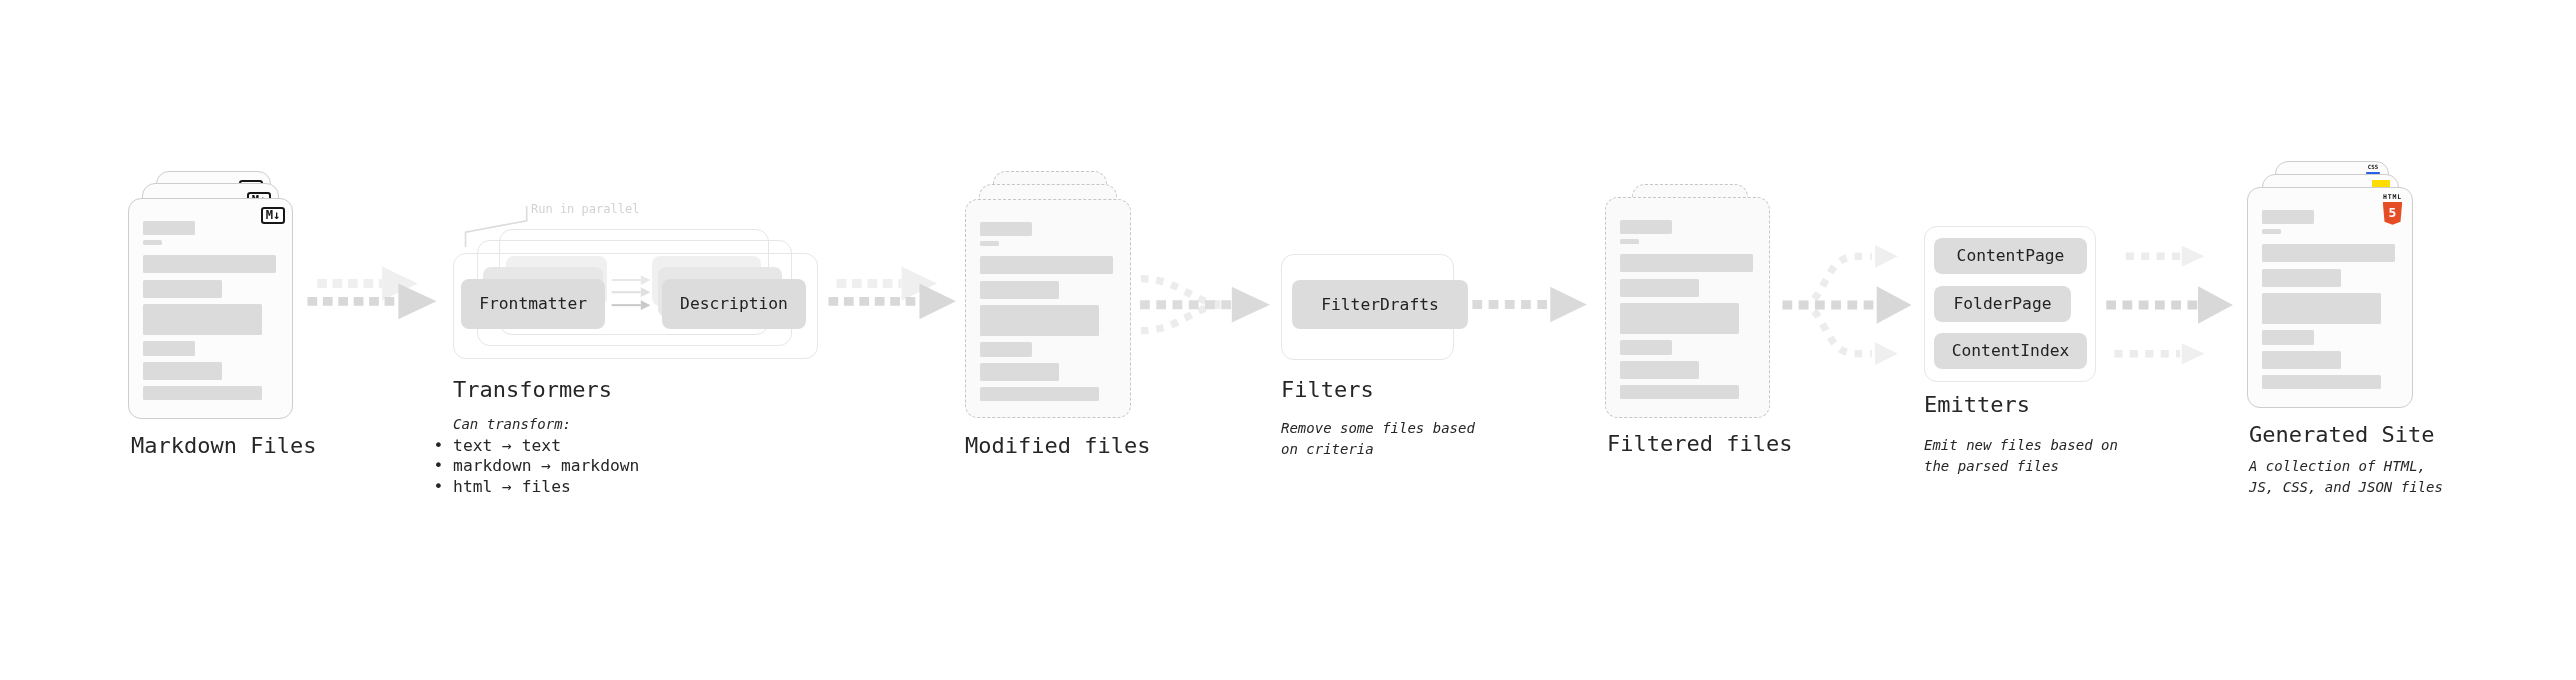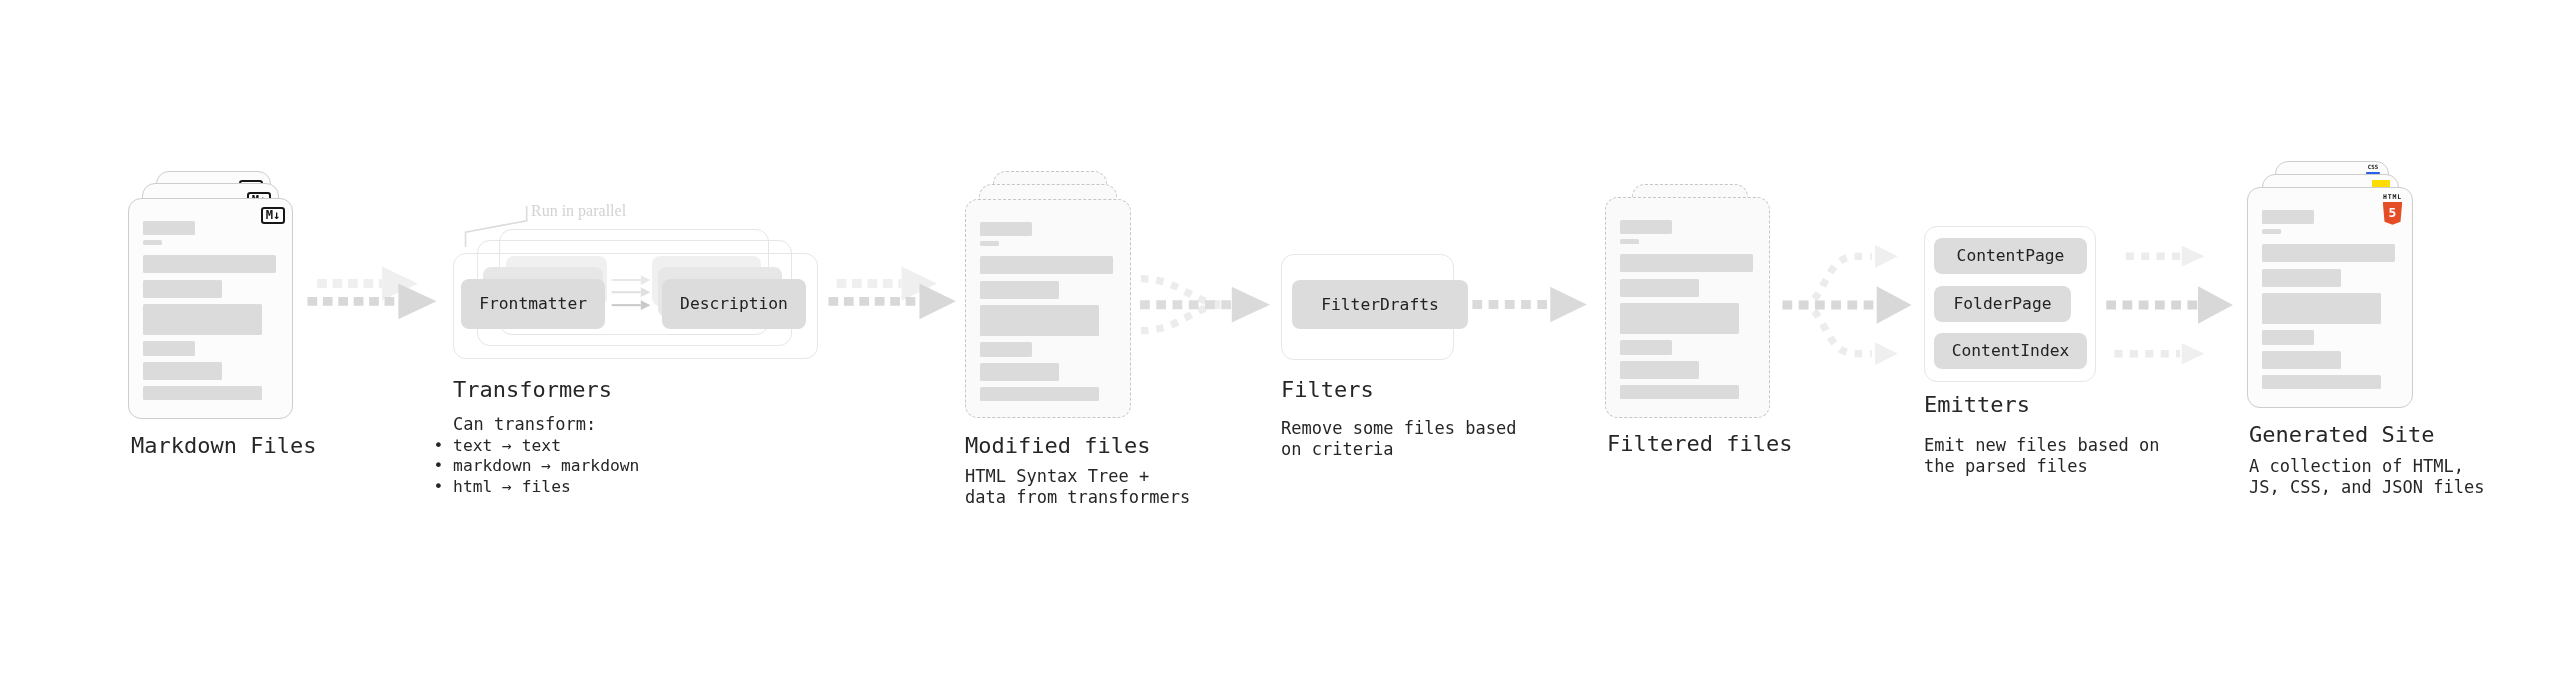--- a/index.html
+++ b/index.html
@@ -30,23 +30,23 @@
   .tf-box{position:absolute;border:1.6px solid var(--box-border);border-radius:13px;background:transparent;box-sizing:border-box;}
   .panel-box{position:absolute;border:1.6px solid var(--box-border);border-radius:13px;background:#fff;box-sizing:border-box;}
   .chip{position:absolute;background:var(--chip-bg);border-radius:8.1px;height:50px;line-height:50px;
     text-align:center;font-size:16.3px;color:#222;}
   .chip.ghost1{background:var(--chip-ghost1);}
   .chip.ghost2{background:var(--chip-ghost2);}
   .chip.small{height:36px;line-height:36px;}
 
   
   .stage-title{position:absolute;font-size:22px;color:var(--text-dark);white-space:nowrap;}
-  .stage-sub{position:absolute;font-size:17px;line-height:21px;color:var(--text-dark);white-space:nowrap;}
+  .stage-sub{position:absolute;font-size:14px;line-height:21px;color:var(--text-dark);white-space:nowrap;font-style:italic;}
   .bullets{position:absolute;font-size:16.3px;line-height:20.3px;color:var(--text-dark);white-space:nowrap;padding-left:6.5px;}
-  .annotation{position:absolute;font-size:16px;color:var(--text-faint);white-space:nowrap;font-family:Liberation Serif, serif;}
+  .annotation{position:absolute;font-size:12px;color:var(--text-faint);white-space:nowrap;}
   svg{position:absolute;overflow:visible;}
 </style>
 </head>
 <body>
 
 <div class="canvas">
 
   <div class="stack" style="left:128px;top:171px;width:195px;height:249px;">
     <div class="file-card" style="left:28px;top:0;width:115px;height:75px;">
       <div class="md-icon">M↓</div>
@@ -129,24 +129,20 @@
           <div class="bar" style="width: 133px; height: 18.7px; margin-bottom: 6.5px;"></div>
           <div class="bar" style="width: 79px; height: 18px; margin-bottom: 6.5px;"></div>
           <div class="bar" style="width: 119px; height: 31px; margin-bottom: 5.7px;"></div>
           <div class="bar" style="width: 52px; height: 15.4px; margin-bottom: 5.7px;"></div>
           <div class="bar" style="width: 79px; height: 18px; margin-bottom: 5.7px;"></div>
           <div class="bar" style="width: 119px; height: 14.6px; margin-bottom: 0px;"></div>
         </div>
     </div>
   </div>
   <div class="stage-title" style="left:965px;top:433px;">Modified files</div>
-  <div class="stage-sub" style="left:965px;top:466px;">
-    <div>HTML Syntax Tree +</div>
-    <div>data from transformers</div>
-  </div>
 
   <svg style="left:1136px;top:268px;" width="138" height="75" viewBox="0 0 170 92">
     <path d="M 6,13 C 55,13 70,45 110,45" fill="none" stroke="#ececec" stroke-width="9" stroke-dasharray="9 10"></path>
     <path d="M 6,77 C 55,77 70,45 110,45" fill="none" stroke="#ececec" stroke-width="9" stroke-dasharray="9 10"></path>
     <line x1="5" y1="45" x2="118" y2="45" stroke="#dcdcdc" stroke-width="11" stroke-dasharray="12 8"></line>
     <polygon points="118,23 165,45 118,67" fill="#dadada"></polygon>
   </svg>
 
   <div class="panel-box" style="left:1281px;top:254px;width:173px;height:106px;"></div>
   <div class="chip" style="left:1292px;top:280px;width:176px;height:49px;line-height:49px;">FilterDrafts</div>

